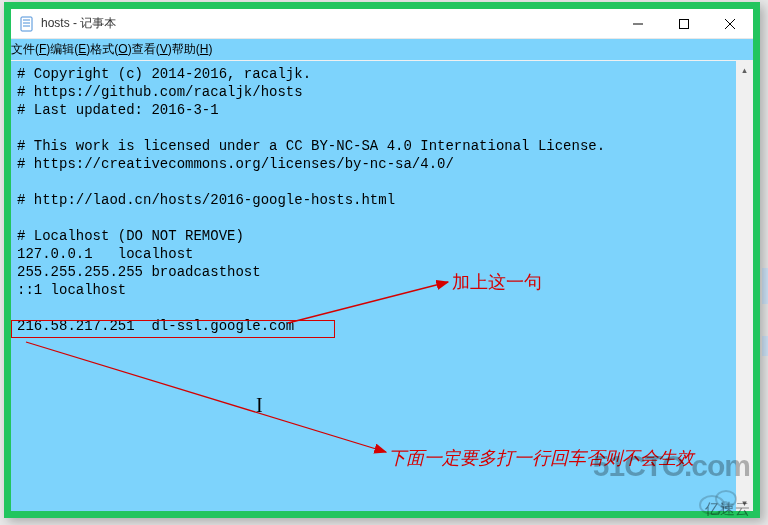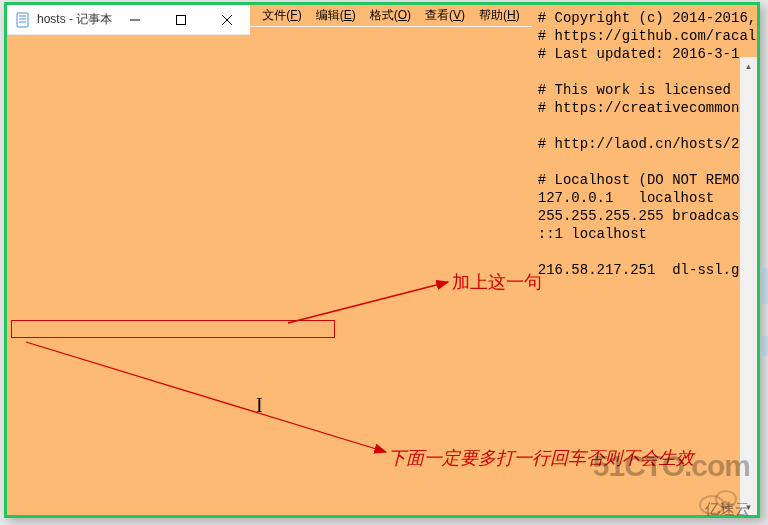--- a/index.html
+++ b/index.html
@@ -6,43 +6,43 @@
   body {
     width: 768px; height: 525px;
     font-family: "Microsoft YaHei", "Segoe UI", sans-serif;
     background: #e8e8e8;
     overflow: hidden;
     position: relative;
   }
   .window {
     position: absolute; left: 4px; top: 2px;
     width: 756px; height: 516px;
-    background: #fdba74;
-    border: 3px solid #22c55e;
+    background: #7dd3fc;
+    border: 7px solid #22c55e;
     box-shadow: 4px 4px 10px rgba(0,0,0,.25);
-    display: flex; flex-direction: row;
+    display: flex; flex-direction: column;
   }
   .titlebar {
     height: 30px; display: flex; align-items: center;
     background: #fff; border-bottom: 1px solid #e8e8e8;
     font-size: 12px; color: #333;
   }
   .titlebar .icon {
     width: 16px; height: 16px; margin: 0 6px 0 8px;
     display: flex; align-items: center; justify-content: center;
   }
   .title-text { flex: 1; }
   .winbtns { display: flex; height: 100%; }
   .winbtn {
     width: 46px; display: flex; align-items: center; justify-content: center;
     font-family: "Segoe UI", sans-serif; font-size: 12px; color: #000;
   }
   .menubar {
-    height: 22px; display: flex; align-items: center; gap: 14px;
-    padding: 0 12px; font-size: 12px; color: #000;
+    height: 22px; display: flex; align-items: center; gap: 0;
+    padding: 0 0; font-size: 12px; color: #000;
     border-bottom: 1px solid #f0f0f0;
   }
   .menuitem u { text-decoration: underline; }
   .editor {
     flex: 1; position: relative; padding: 4px 6px;
     font-family: "Courier New", "Consolas", "SimSun", monospace;
     font-size: 14px; line-height: 18px; white-space: pre;
     overflow: hidden;
   }
   .scrollbar-v {

